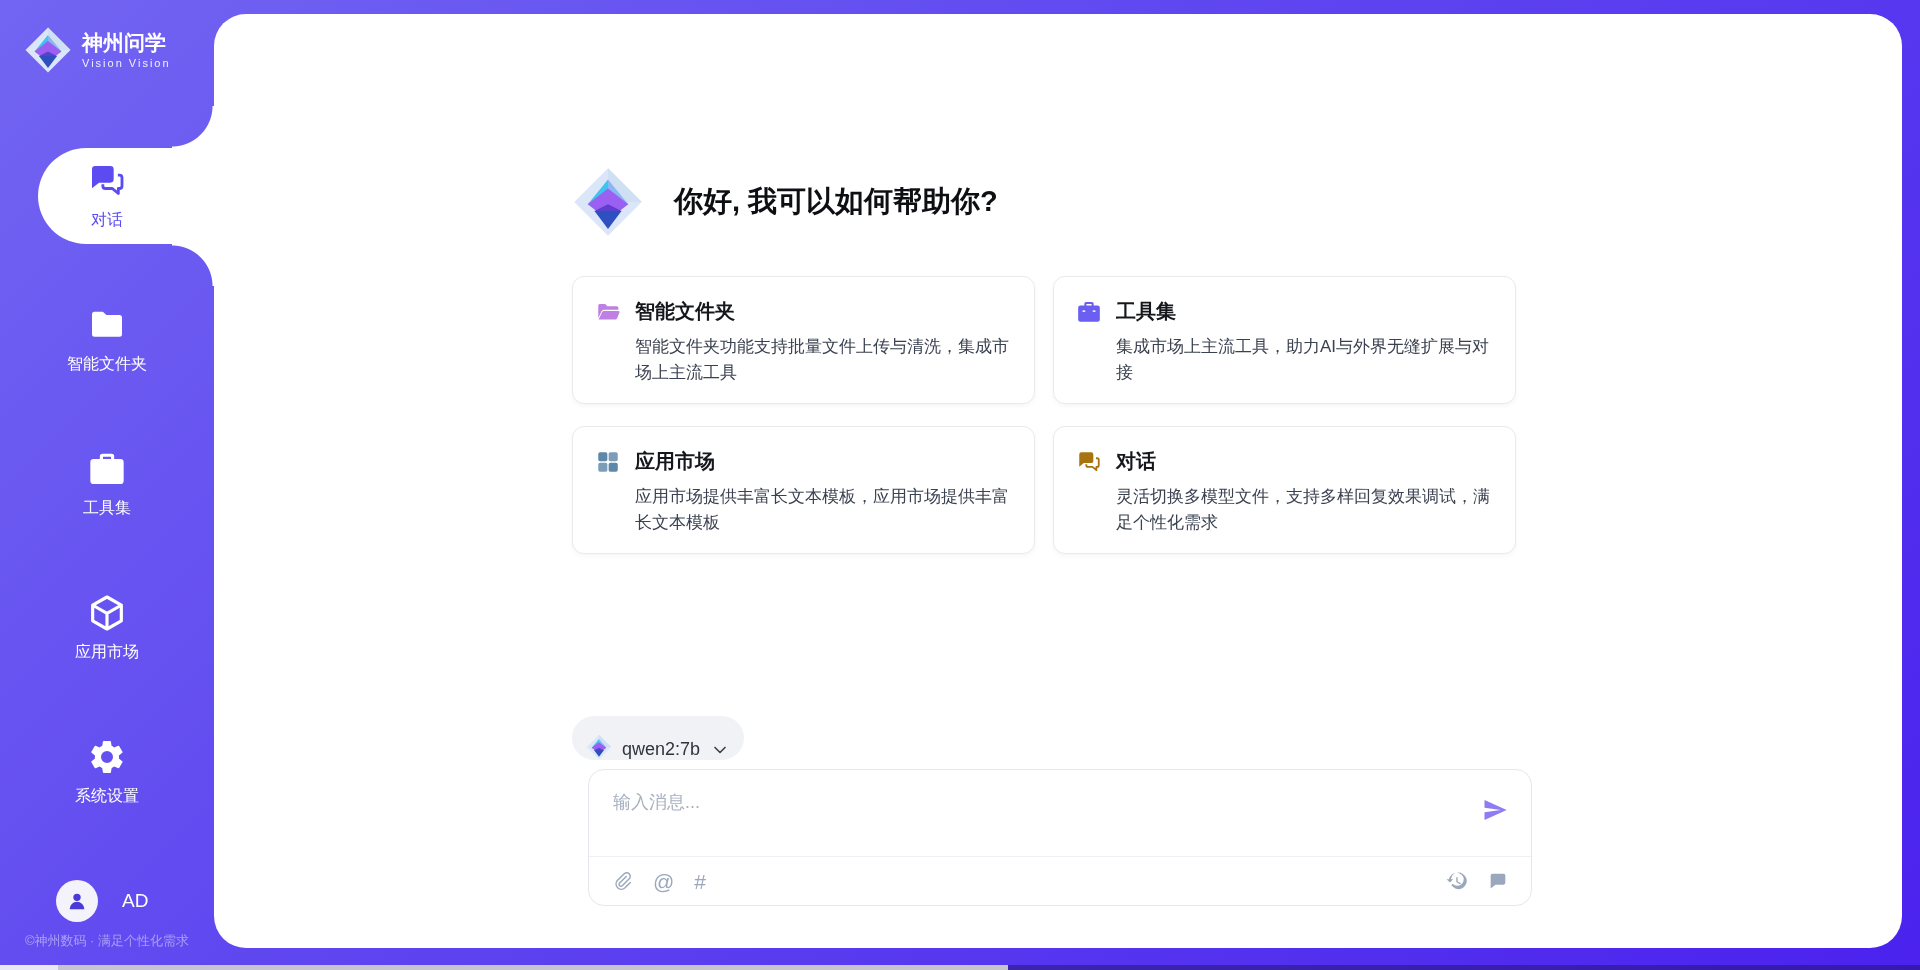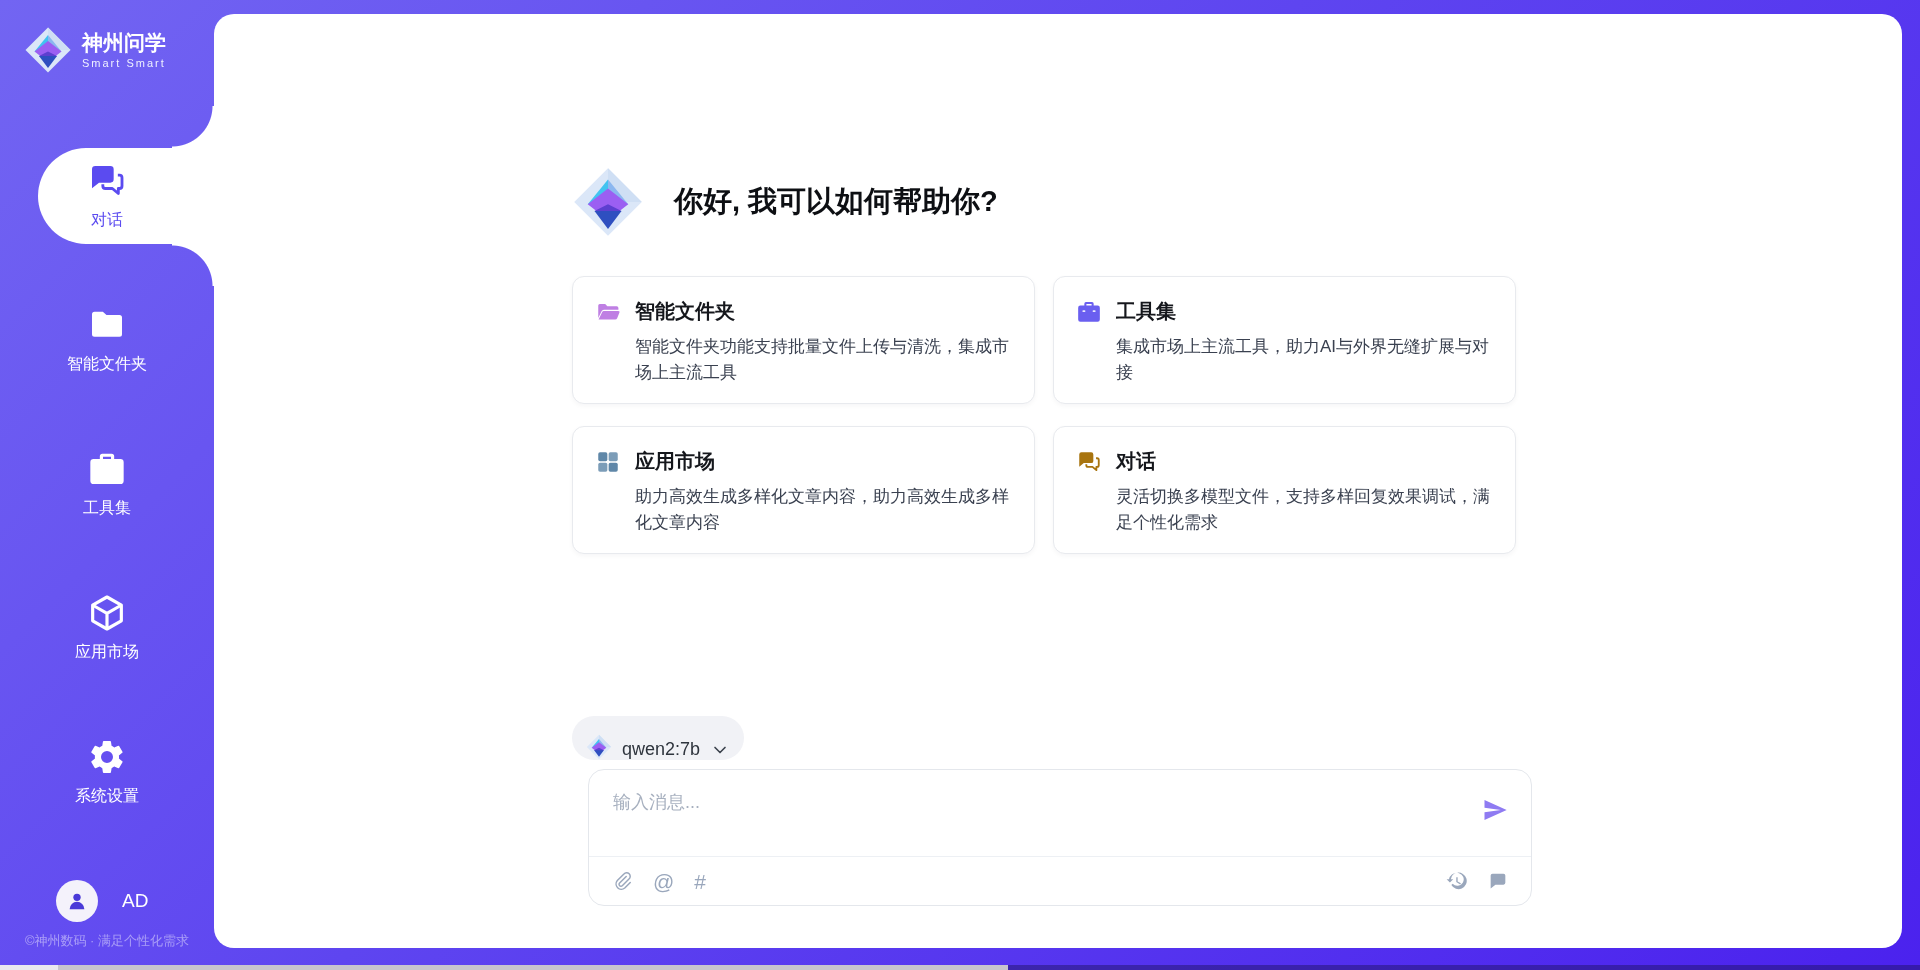--- a/index.html
+++ b/index.html
@@ -2,21 +2,21 @@
 <html><head>
 <meta charset="utf-8">
 <style>
   html,body{margin:0;padding:0;}
   body{font-family:"Liberation Sans","DejaVu Sans",sans-serif;}
   .page{position:relative;width:1920px;height:970px;overflow:hidden;
         background:linear-gradient(135deg,#7265f2 0%,#5e45f0 45%,#4b22ee 100%);}
 
   
   .panel{position:absolute;left:214px;top:14px;right:18px;bottom:22px;
-         background:#fff;border-radius:20px;}
+         background:#fff;border-radius:32px;}
 
   
   .sidebar{position:absolute;left:0;top:8px;width:257px;height:100%;}
   .logo-row{position:absolute;top:18px;left:24px;display:flex;align-items:center;gap:10px;}
   .logo-mark{width:48px;height:48px;}
   .logo-title{font-size:21px;font-weight:bold;color:#fff;line-height:1.15;}
   .logo-sub{font-size:11px;color:#eef0ff;letter-spacing:2px;margin-top:2px;}
 
   .nav{position:absolute;top:140px;left:0;width:214px;}
   .nav-item{position:relative;height:96px;margin-bottom:48px;display:flex;flex-direction:column;
@@ -185,21 +185,21 @@
         </div>
         <div class="card">
           <div class="card-head">
             <span class="card-icon" style="color: rgb(95, 135, 168);">
                 <svg viewBox="0 0 24 24">
                   <use href="#icon-grid"></use>
                 </svg>
               </span>
             <span class="card-title">应用市场</span>
           </div>
-          <div class="card-desc">助力高效生成多样化文章内容，助力高效生成多样化文章内容</div>
+          <div class="card-desc">应用市场提供丰富长文本模板，应用市场提供丰富长文本模板</div>
         </div>
         <div class="card">
           <div class="card-head">
             <span class="card-icon" style="color: rgb(168, 116, 15);">
                 <svg viewBox="0 0 24 24">
                   <use href="#icon-chat"></use>
                 </svg>
               </span>
             <span class="card-title">对话</span>
           </div>
@@ -248,21 +248,21 @@
     </div>
   </div>
 
   <div class="sidebar">
     <div class="logo-row">
       <svg class="logo-mark" viewBox="0 0 64 64">
           <use href="#logo-diamond"></use>
         </svg>
       <div>
         <div class="logo-title">神州问学</div>
-        <div class="logo-sub">Smart Smart</div>
+        <div class="logo-sub">Vision Vision</div>
       </div>
     </div>
 
     <div class="nav">
       <div class="nav-item active">
         <div class="pill"></div>
         <span class="nav-icon">
             <svg viewBox="0 0 24 24">
               <use href="#icon-chat"></use>
             </svg>

